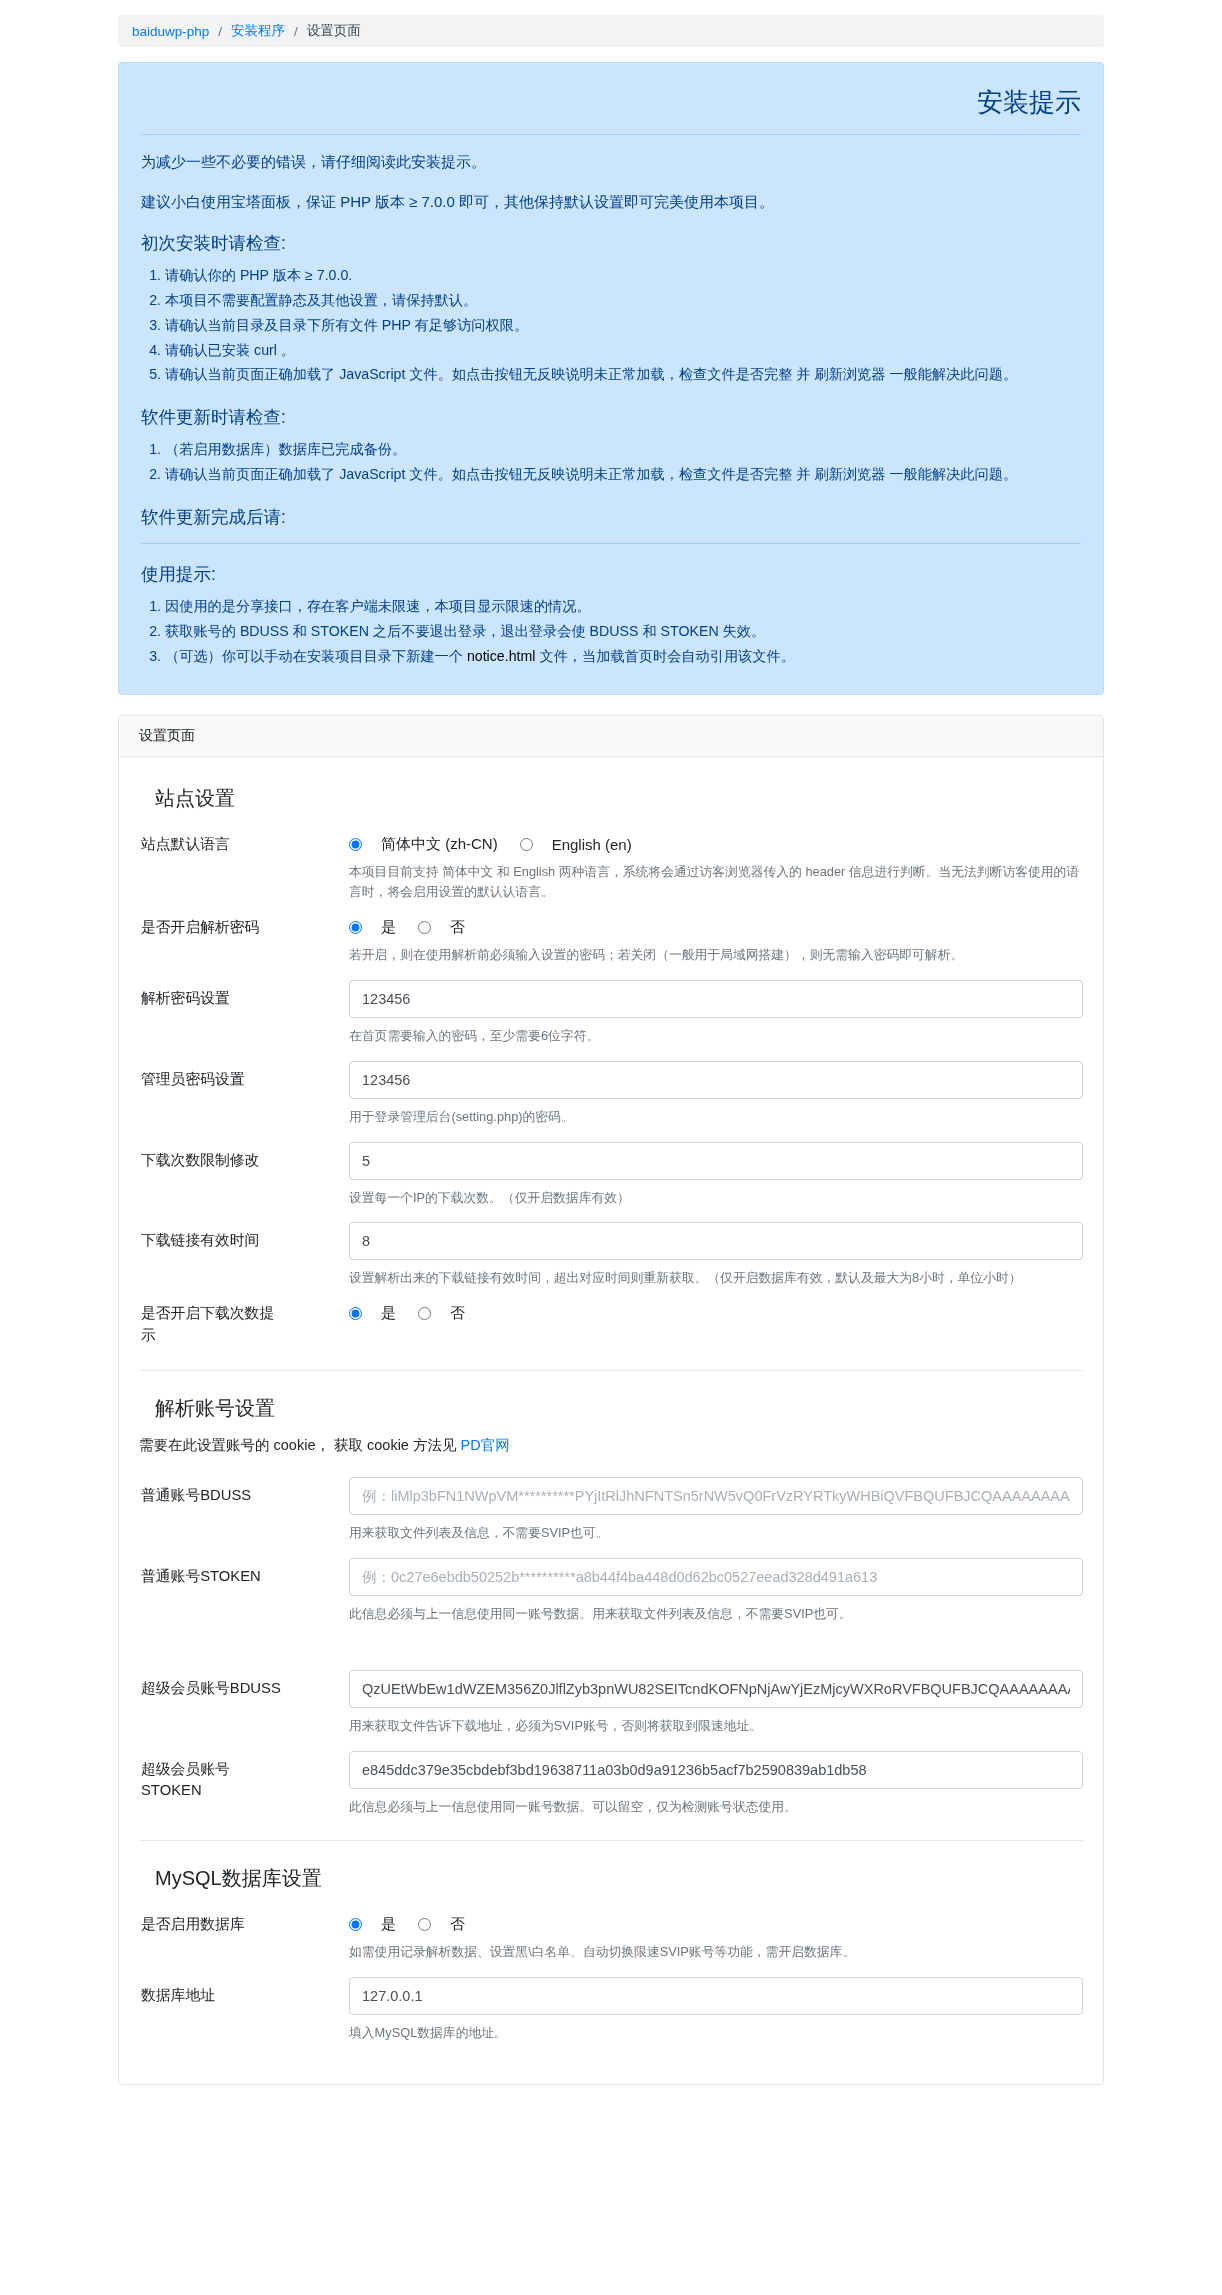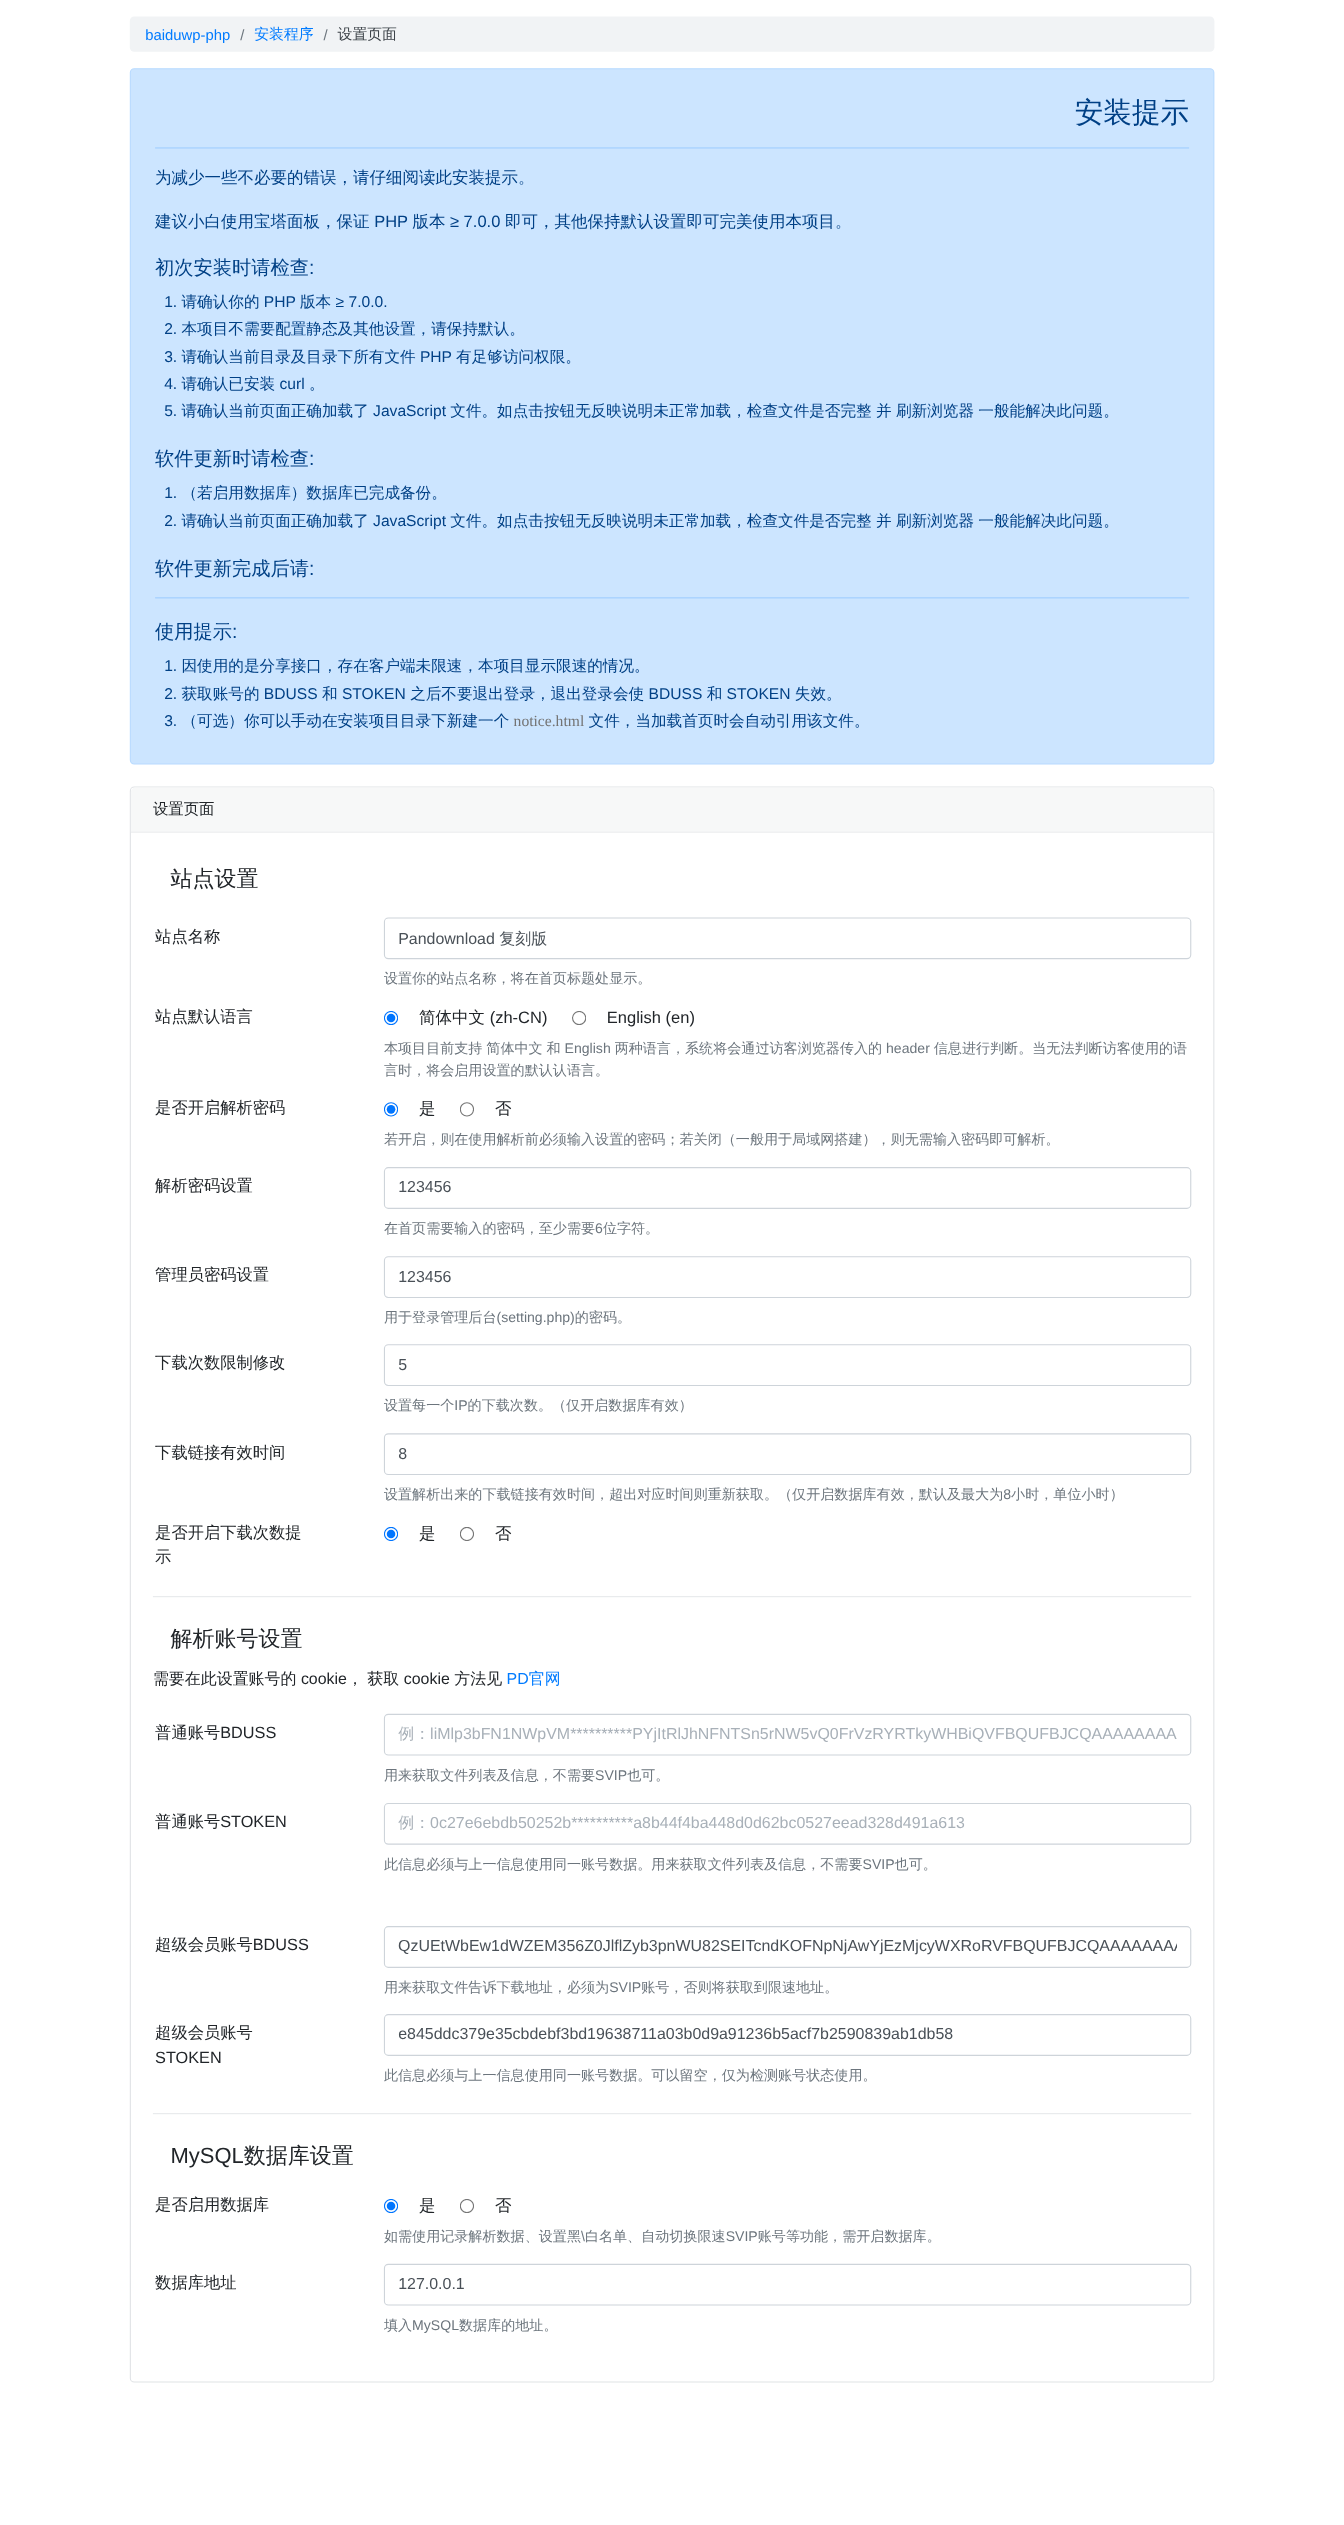--- a/index.html
+++ b/index.html
@@ -14,21 +14,21 @@
   .breadcrumb .current { color:#3e444a; }
 
   
   .alert { background:#cce5ff; border:1px solid #b8daff; border-radius:4px; color:#004085; padding:18px 22px 20px 22px; margin-top:15px; }
   .alert h2 { font-size:26px; font-weight:400; margin:4px 0 14px 0;text-align:right; }
   .alert hr { border:none; border-top:1px solid #9fcdff; margin:14px 0 16px 0; }
   .alert p { margin:0 0 17px 0; line-height:1.5; }
   .alert h3 { font-size:17.5px; font-weight:500; margin:18px 0 8px 0; }
   .alert ol { margin:0 0 6px 0; padding-left:24px; }
   .alert ol li { line-height:1.75; font-size:14.2px; }
-  .alert a { color:#737373; text-decoration:none; cursor:pointer;font-family:Liberation Serif, serif; }
+  .alert a { color:#000000; text-decoration:none; cursor:pointer; }
 
   
   .card { border:1px solid #e0e3e6; border-radius:4px; margin-top:20px; }
   .card-header { background:#f7f8f8; border-bottom:1px solid #e4e6e8; padding:11px 20px; font-size:14px; color:#212529; border-radius:4px 4px 0 0; }
   .card-body { padding:22px 20px 26px 20px; }
   .card-body h4 { font-size:20px; font-weight:400; margin:6px 0 22px 16px; }
   .card-body hr { border:none; border-top:1px solid #e7e9eb; margin:24px 0; }
 
   .section-intro { margin:-8px 0 22px 0; font-size:14.5px; }
   .section-intro a { color:#007bff; text-decoration:none; cursor:pointer; }
@@ -94,27 +94,20 @@
       <li><span>（可选）你可以手动在安装项目目录下新建一个 </span><a>notice.html</a><span> 文件，当加载首页时会自动引用该文件。</span></li>
     </ol>
   </section>
 
   <section class="card">
     <header class="card-header">设置页面</header>
     <div class="card-body">
 
       <h4>站点设置</h4>
 
-      <div class="form-row">
-        <label class="form-label">站点名称</label>
-        <div class="ctrl">
-          <input class="text-input" type="text" value="Pandownload 复刻版" style="">
-          <div class="help">设置你的站点名称，将在首页标题处显示。</div>
-        </div>
-      </div>
 
       <div class="form-row radio-row">
         <label class="form-label">站点默认语言</label>
         <div class="ctrl">
           <div class="radio-group">
             <label class="radio-opt">
                 <input type="radio" name="lang" checked="" style="">
                 <span>简体中文 (zh-CN)</span>
               </label>
             <label class="radio-opt">

